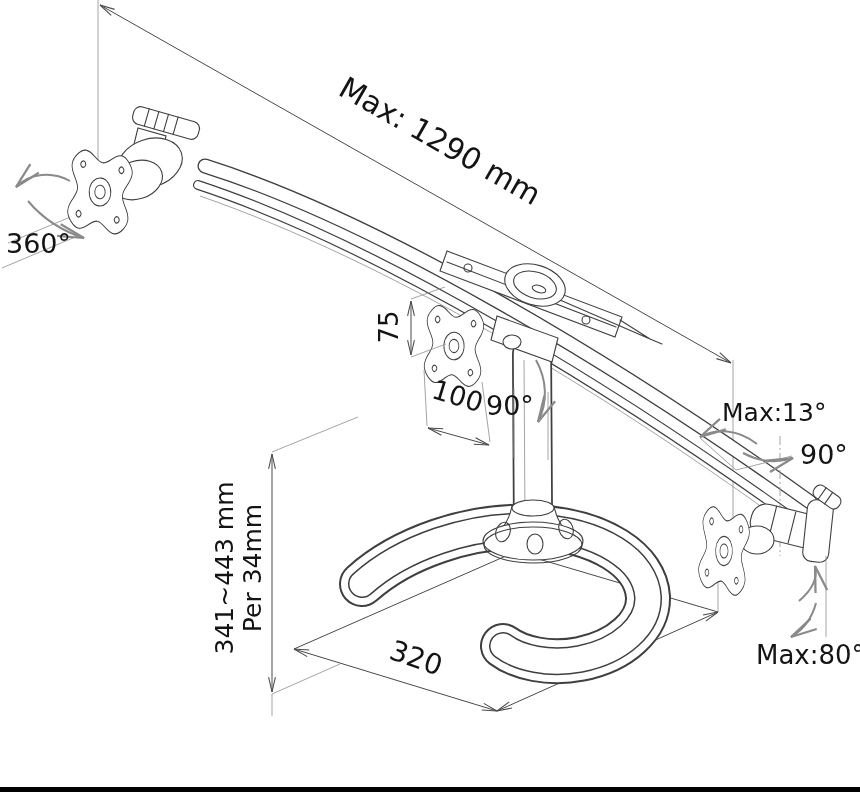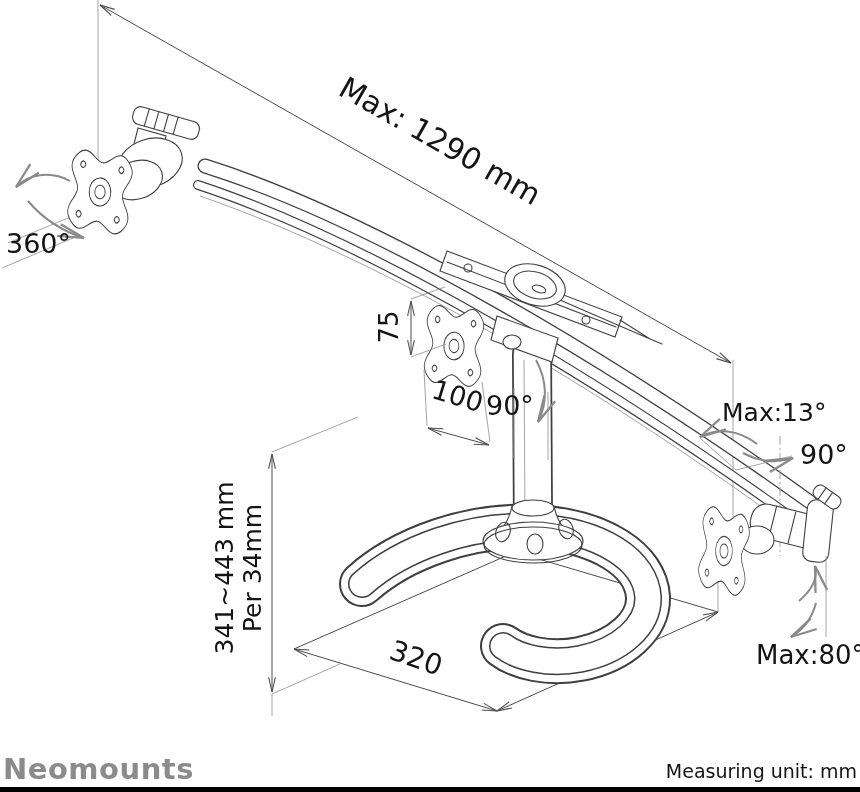--- a/index.html
+++ b/index.html
@@ -175,17 +175,15 @@
   </g>
 
   <g>
     <path class="lt" d="M826,556 L826,637"></path>
     <path class="rot" d="M799,601 C812,590 818,578 815,566" marker-end="url(#ag)"></path>
     <path class="rot" d="M816,603 C812,618 803,630 791,637" marker-end="url(#ag)"></path>
     <text class="d" x="756" y="664" font-size="26">Max:80°</text>
   </g>
 </svg>
 
-<div class="brand">Neomounts</div>
-<div class="unit">Measuring unit: mm</div>
 <div class="footbar"></div>
 
 </div>
 
 </body></html>

